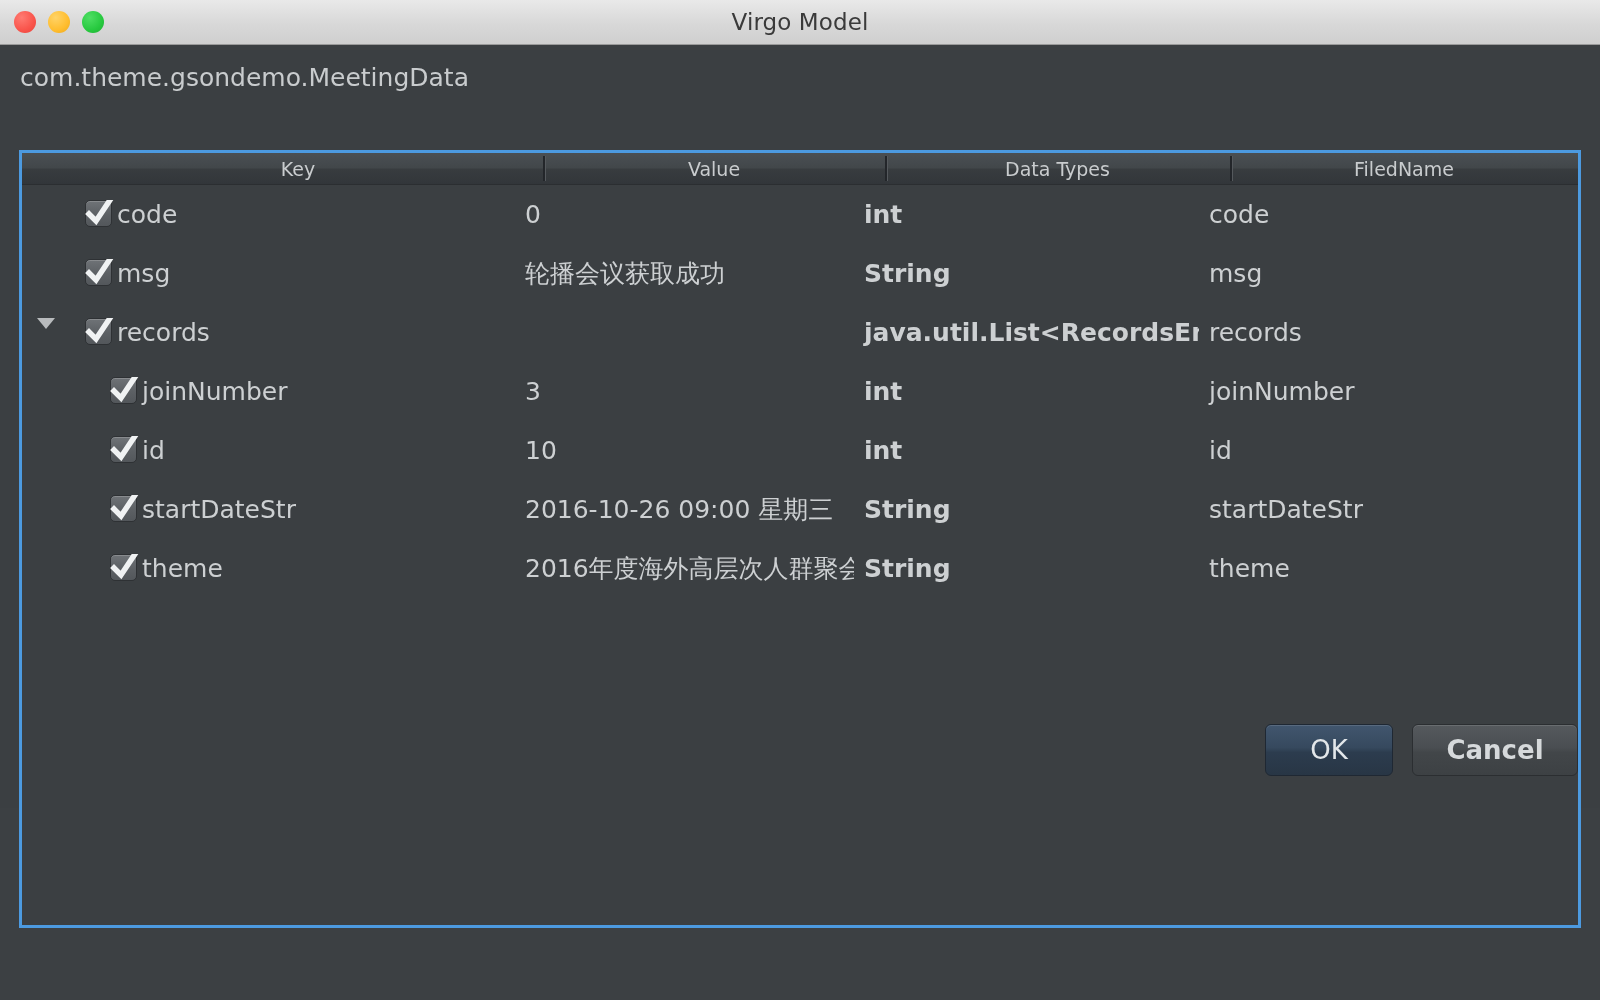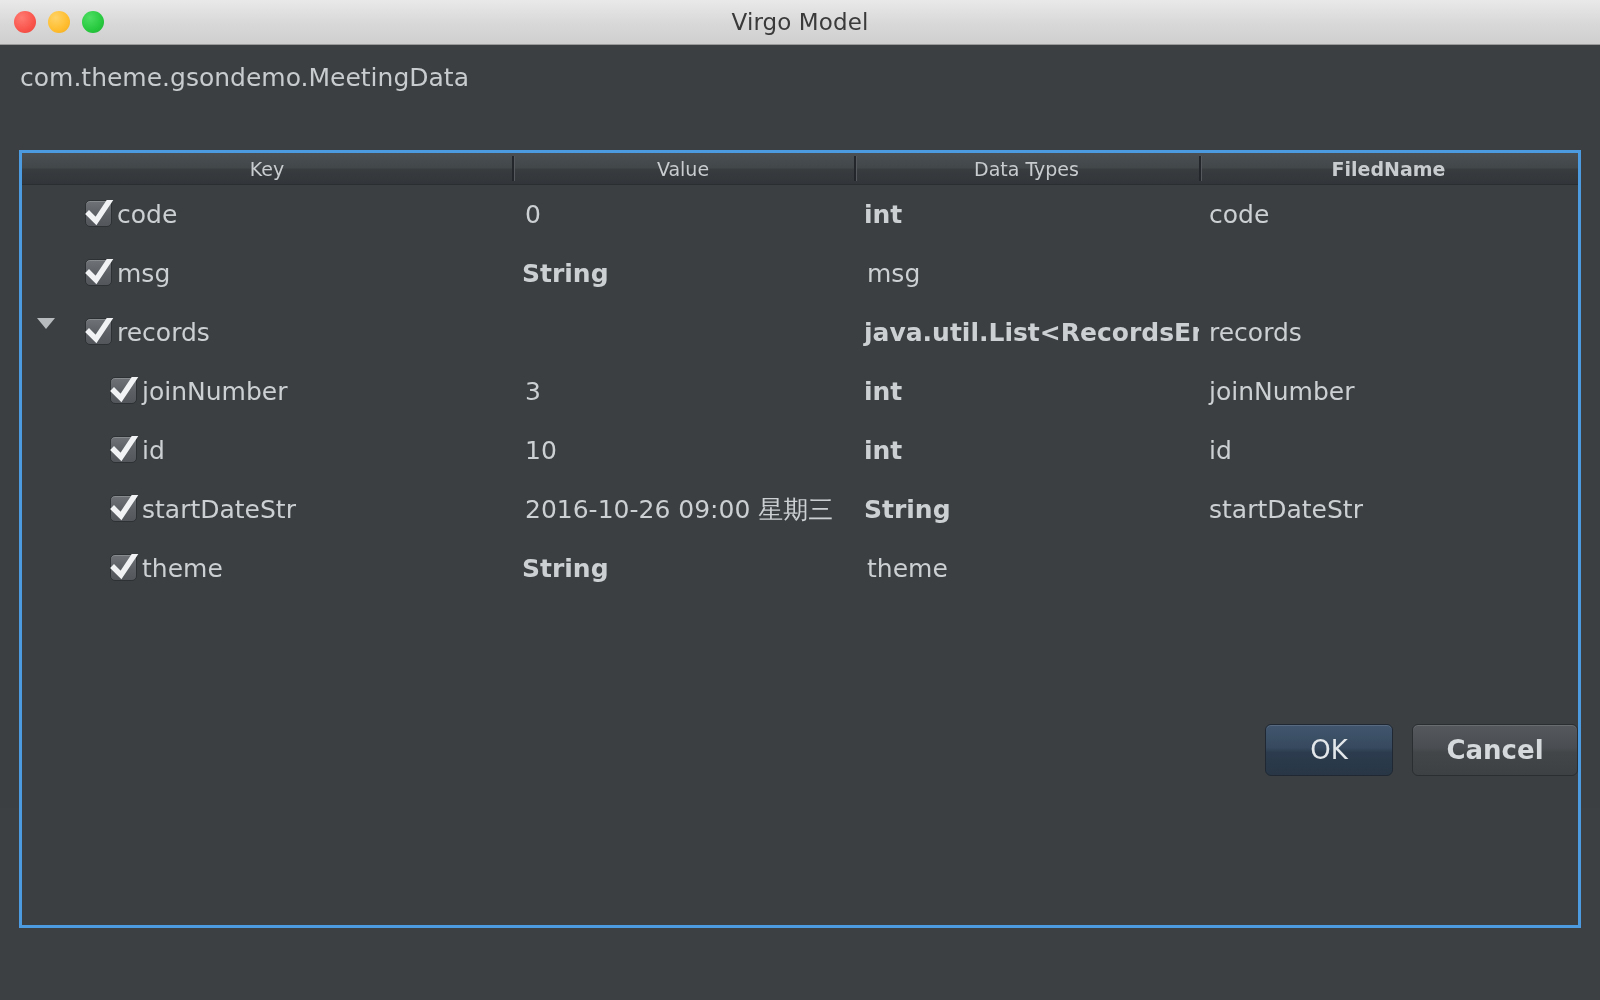--- a/index.html
+++ b/index.html
@@ -90,20 +90,21 @@
     flex-direction: column;
     overflow: hidden;
   }
 
   .table-header {
     flex: 0 0 31px;
     display: flex;
     background: linear-gradient(to bottom, #4a4f53 0%, #42474a 48%, #383c3f 52%, #32363a 100%);
     border-bottom: 1px solid #2b2e31;
     position: relative;
+    padding-left: 31px;
   }
   .th {
     position: relative;
     display: flex;
     align-items: center;
     justify-content: center;
     font-size: 19px;
     color: #c9ccce;
     box-sizing: border-box;
     user-select: none;
@@ -116,21 +117,21 @@
     left: 0;
     top: 3px;
     bottom: 3px;
     width: 2px;
     background: #23262a;
     box-shadow: 1px 0 0 #55595d;
   }
   .th.key   { flex: 0 0 490px; }
   .th.value { flex: 0 0 342px; }
   .th.types { flex: 0 0 345px; }
-  .th.field { flex: 1 1 auto; font-weight: bold; }
+  .th.field { flex: 1 1 auto; }
 
   .table-body {
     flex: 1 1 auto;
     position: relative;
     background: #3b3f42;
     overflow: hidden;
   }
 
   .row {
     display: flex;
@@ -278,20 +279,21 @@
             <div class="cell key">
               <span class="twisty empty"></span>
               <span class="indent"></span>
               <span class="chk">
                 <svg width="34" height="36" viewBox="0 0 34 36">
                   <path d="M6 19 L13 26 L27 5" fill="none" stroke="#f0f2f3" stroke-width="5.5" stroke-linecap="square" stroke-linejoin="miter"></path>
                 </svg>
               </span>
               <span class="key-label">msg</span>
             </div>
+            <div class="cell value">轮播会议获取成功</div>
             <div class="cell types">String</div>
             <div class="cell field">msg</div>
           </div>
           <div class="row">
             <div class="cell key">
               <span class="twisty">
                 <span class="tri"></span>
               </span>
               <span class="indent"></span>
               <span class="chk">
@@ -354,20 +356,21 @@
             <div class="cell key">
               <span class="twisty empty"></span>
               <span class="indent child"></span>
               <span class="chk">
                 <svg width="34" height="36" viewBox="0 0 34 36">
                   <path d="M6 19 L13 26 L27 5" fill="none" stroke="#f0f2f3" stroke-width="5.5" stroke-linecap="square" stroke-linejoin="miter"></path>
                 </svg>
               </span>
               <span class="key-label">theme</span>
             </div>
+            <div class="cell value">2016年度海外高层次人群聚会</div>
             <div class="cell types">String</div>
             <div class="cell field">theme</div>
           </div>
         </div>
 
     </div>
 
     <div class="button-bar">
       <div class="btn ok">OK</div>
       <div class="btn cancel">Cancel</div>

